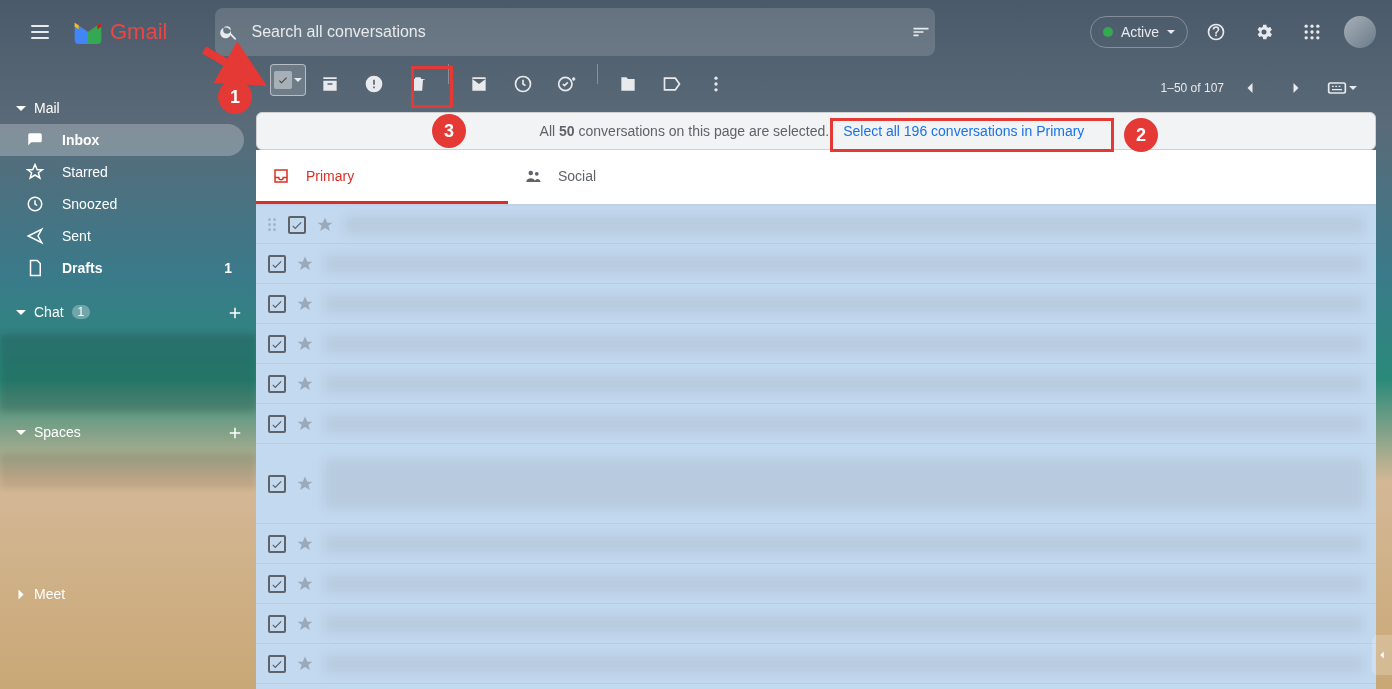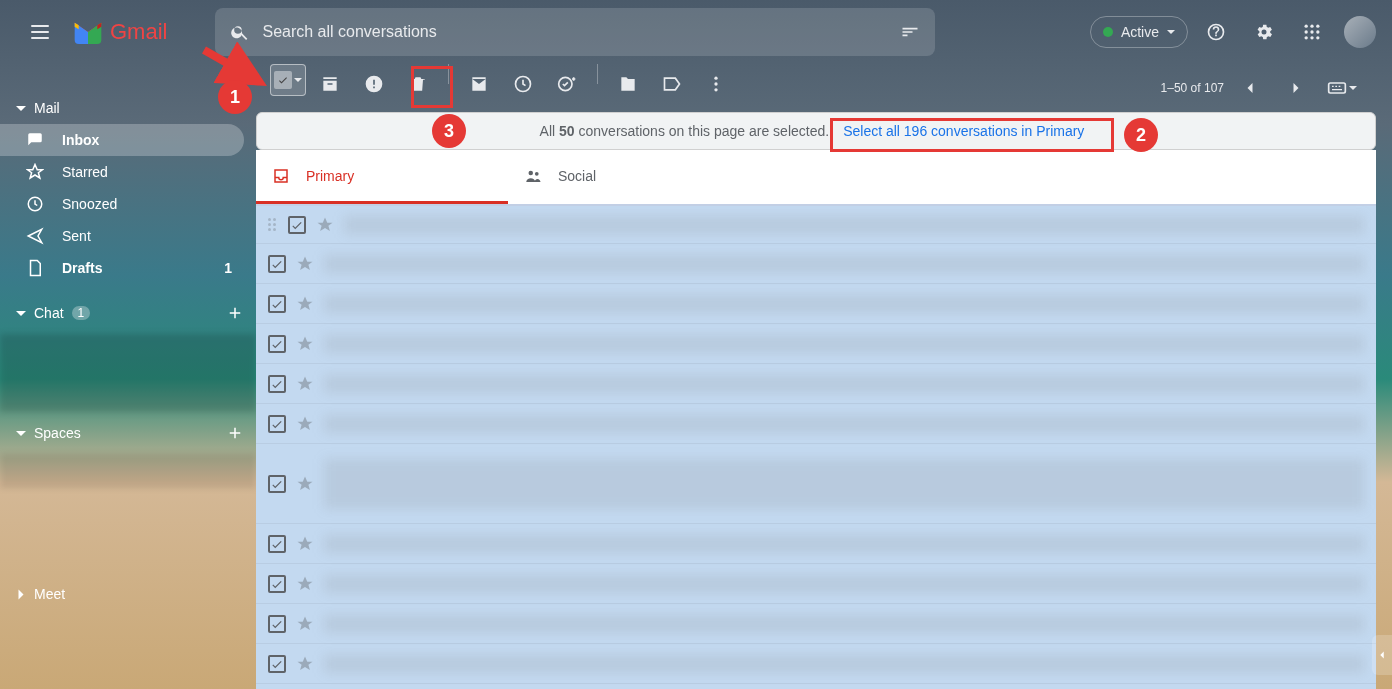--- a/index.html
+++ b/index.html
@@ -6,36 +6,36 @@
 html,body{width:1392px;height:689px;overflow:hidden}
 body{background:linear-gradient(180deg,#4a5a6a 0%,#5a6a78 18%,#3a7a8a 40%,#2a8a7a 55%,#d4b896 70%,#c9a876 100%);position:relative}
 .header{height:64px;display:flex;align-items:center;padding:0 16px;gap:8px}
 .menu-btn{width:48px;height:48px;display:flex;align-items:center;justify-content:center;border-radius:50%;cursor:pointer}
 .hamburger{width:18px;height:14px;display:flex;flex-direction:column;justify-content:space-between}
 .hamburger span{display:block;height:2px;background:#e8eaed;border-radius:1px}
 .logo{display:flex;align-items:center;gap:6px;margin-right:40px}
 .gmail-m{width:32px;height:24px;position:relative}
 .gmail-m svg{width:32px;height:24px}
 .logo-text{font-size:22px;color:#ef4444;font-weight:400}
-.search-bar{flex:0 0 720px;height:48px;background:rgba(255,255,255,.15);border-radius:8px;display:flex;align-items:center;padding:0 15px;gap:12px}
+.search-bar{flex:0 0 720px;height:48px;background:rgba(255,255,255,.15);border-radius:8px;display:flex;align-items:center;padding:0 4px;gap:12px}
 .search-bar input{flex:1;background:transparent;border:none;outline:none;color:#e8eaed;font-size:16px}
 .search-bar input::placeholder{color:#e8eaed}
 .icon-svg{fill:#e8eaed;width:20px;height:20px}
 .header-spacer{flex:1}
 .active-chip{border:1px solid rgba(255,255,255,.3);border-radius:16px;height:32px;padding:0 12px;display:flex;align-items:center;gap:8px;cursor:pointer}
 .green-dot{width:10px;height:10px;border-radius:50%;background:#34a853}
 .active-chip span{color:#e8eaed;font-size:14px;font-weight:500}
 .h-icon{width:40px;height:40px;display:flex;align-items:center;justify-content:center;cursor:pointer;border-radius:50%}
 .avatar{width:32px;height:32px;border-radius:50%;background:linear-gradient(135deg,#a8b0b8,#6a7a8a);margin-left:4px;cursor:pointer}
 .body-row{display:flex;height:calc(100% - 64px)}
 .sidebar{width:256px;padding-top:8px}
 .compose-btn{background:#fff;border-radius:16px;height:48px;width:144px;margin-left:10px;display:flex;align-items:center;gap:14px;padding:0 20px;cursor:pointer;box-shadow:0 1px 3px rgba(0,0,0,.3)}
 .pencil{width:20px;height:20px}
 .compose-btn span{color:#d93025;font-size:14px;font-weight:500}
-.section-header{display:flex;align-items:center;color:#fff;font-size:14px;font-weight:500;padding:8px 12px 8px 16px;cursor:pointer;justify-content:space-between}
+.section-header{display:flex;align-items:flex-start;color:#fff;font-size:14px;font-weight:500;padding:8px 12px 8px 16px;cursor:pointer;justify-content:space-between}
 .section-header .left{display:flex;align-items:center;gap:8px}
 .caret{width:0;height:0;border-left:5px solid transparent;border-right:5px solid transparent;border-top:5px solid #fff}
 .nav-item{display:flex;align-items:center;gap:18px;height:32px;padding:0 12px 0 26px;color:#fff;font-size:14px;cursor:pointer;border-radius:0 16px 16px 0;margin-right:12px}
 .nav-item.active{background:rgba(255,255,255,.25);font-weight:700}
 .nav-item .count{margin-left:auto;font-weight:700}
 .badge-num{background:rgba(255,255,255,.3);border-radius:10px;padding:0 6px;font-size:12px;min-width:18px;text-align:center}
 .plus-add{cursor:pointer}
 .chat-preview{height:78px;margin:4px 0;background:rgba(0,0,0,.15);filter:blur(3px)}
 .spaces-preview{height:34px;margin:4px 0;background:rgba(0,0,0,.1);filter:blur(3px)}
 .main{flex:1;padding-right:16px;position:relative}

